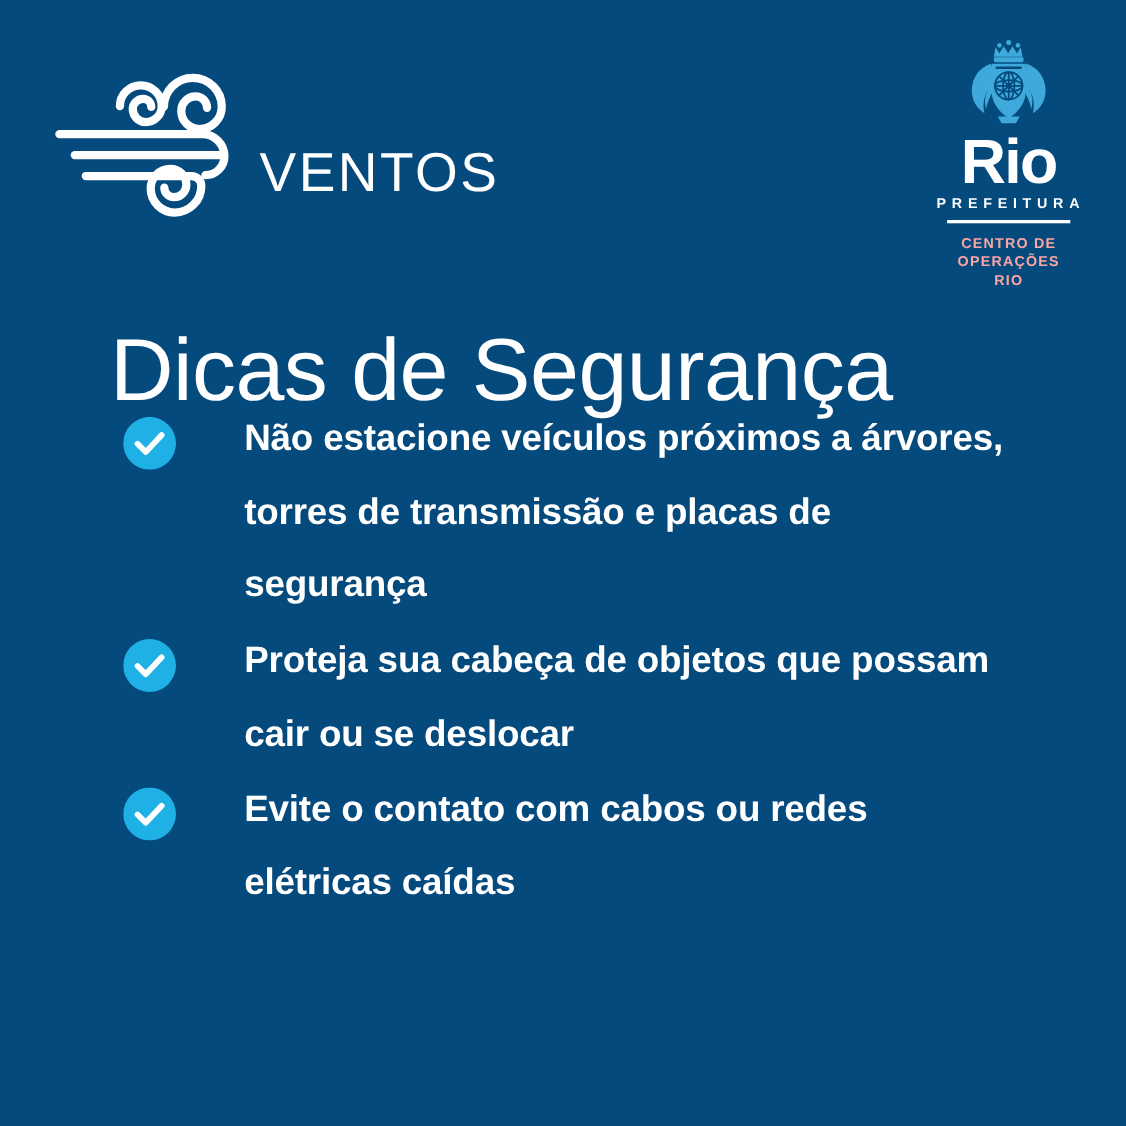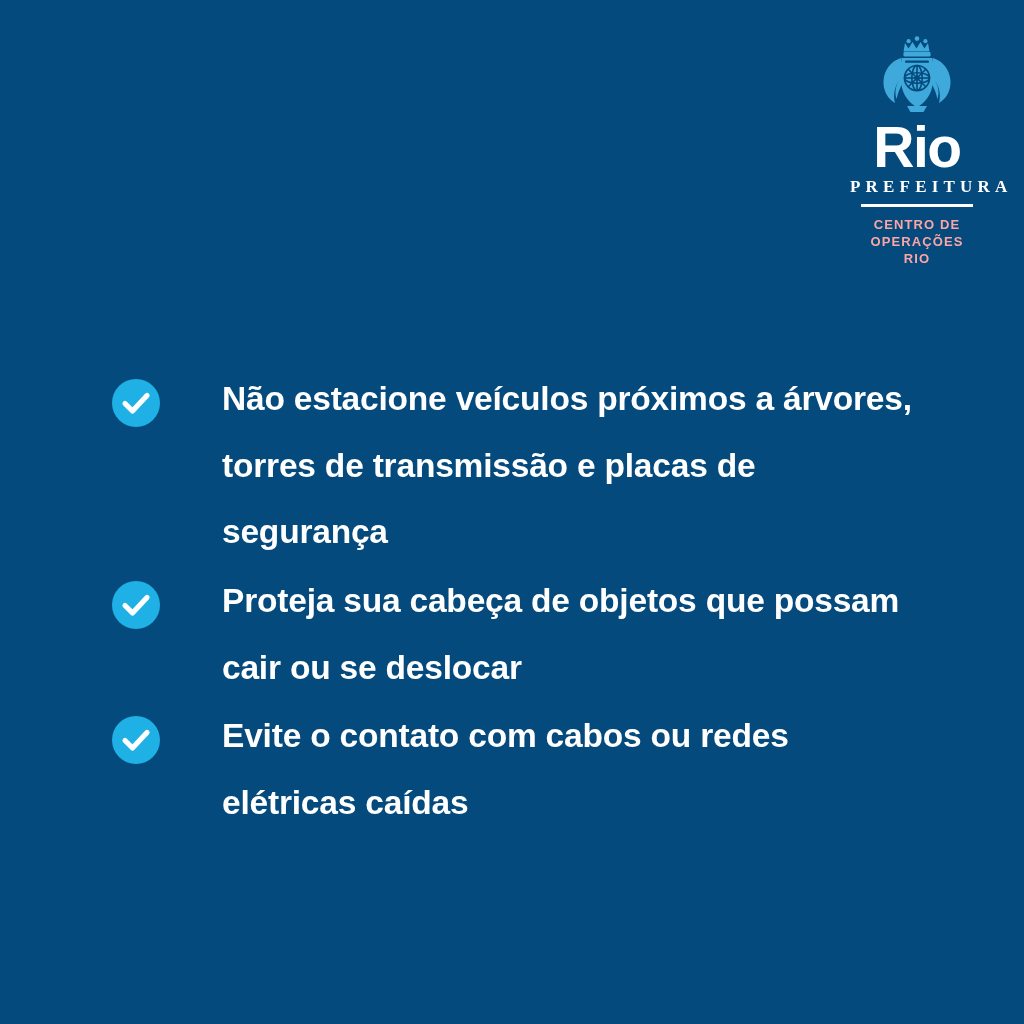--- a/index.html
+++ b/index.html
@@ -66,27 +66,26 @@
     color: #FFFFFF;
     font-size: 57px;
     font-weight: bold;
     letter-spacing: -1.5px;
     line-height: 0.95;
     margin-top: 2px;
   }
 
   #prefeitura-word {
     color: #FFFFFF;
-    font-size: 17px;
+    font-size: 13px;
     font-weight: bold;
     letter-spacing: 5.2px;
     line-height: 1;
     margin-top: 4px;
     padding-left: 4px;
-    font-family: Liberation Serif, serif;
   }
 
   #logo-divider {
     width: 112px;
     height: 3px;
     background: #FFFFFF;
     margin: 9px auto 9px auto;
   }
 
   .logo-sub-line {
@@ -140,20 +139,45 @@
     letter-spacing: -0.2px;
     margin-left: 17px;
     margin-top: -8px;
   }
 </style>
 </head>
 <body>
 
 <div id="poster">
 
+  <div id="ventos-header">
+    <svg id="wind-icon" viewBox="0 0 178 135" fill="none" stroke="#FFFFFF" stroke-width="7.5" stroke-linecap="round" stroke-linejoin="round">
+
+      <path d="M61 33.5 C61 23 69.5 14.5 80 14.5 C90.5 14.5 99 23 99 33.5
+               C99 41.5 92.5 48 84.5 48 C78 48 72.7 42.7 72.7 36.2
+               C72.7 31 76.9 26.8 82.1 26.8 C86.2 26.8 89.5 30.1 89.5 34.2"></path>
+
+      <path d="M101 34 C101 19.5 112.8 7.7 127.3 7.7 C141.8 7.7 153.6 19.5 153.6 34
+               C153.6 45.2 144.5 54.3 133.3 54.3 C124.2 54.3 116.8 46.9 116.8 37.8
+               C116.8 30.6 122.7 24.7 129.9 24.7 C135.6 24.7 140.2 29.3 140.2 35"></path>
+
+      <path d="M6 59 H136 C147 59 156 68 156 79 C156 88.5 148.3 96.2 138.8 96.2"></path>
+
+      <path d="M20 78 H152"></path>
+
+      <path d="M30 97 H126 C131 97 135 101 135 106
+               C135 119.3 124.2 130.2 110.8 130.2
+               C98.8 130.2 89 120.4 89 108.4
+               C89 98.5 97 90.5 106.9 90.5
+               C114.9 90.5 121.4 97 121.4 105
+               C121.4 111.2 116.3 116.3 110.1 116.3
+               C105.3 116.3 101.4 112.4 101.4 107.6"></path>
+    </svg>
+    <div id="ventos-label">VENTOS</div>
+  </div>
 
   <div id="rio-logo">
     <svg id="coat-of-arms" viewBox="0 0 86 80">
       <g fill="#3FA9DC">
 
         <path d="M31 9 l3.5 5.5 4-6.5 4 6.5 4-6.5 4 6.5 3.5-5.5 1.5 8.5 h-26 z"></path>
         <rect x="29.5" y="18" width="27" height="4.5" rx="1.2"></rect>
         <circle cx="34.6" cy="7.2" r="2.1"></circle>
         <circle cx="43" cy="4.6" r="2.3"></circle>
         <circle cx="51.4" cy="7.2" r="2.1"></circle>
@@ -190,20 +214,21 @@
     </svg>
 
     <div id="rio-wordmark">Rio</div>
     <div id="prefeitura-word">PREFEITURA</div>
     <div id="logo-divider"></div>
     <div class="logo-sub-line">CENTRO DE</div>
     <div class="logo-sub-line">OPERAÇÕES</div>
     <div class="logo-sub-line">RIO</div>
   </div>
 
+  <h1 id="page-title">Dicas de Segurança</h1>
 
   <div id="tips-list">
 
     <div class="tip-item">
       <svg class="check-icon" viewBox="0 0 48 48">
         <circle cx="24" cy="24" r="24" fill="#1FB0E5"></circle>
         <path d="M13 24.5 L20.5 32 L35 16.5" fill="none" stroke="#FFFFFF" stroke-width="5.2" stroke-linecap="round" stroke-linejoin="round"></path>
       </svg>
       <div class="tip-text">Não estacione veículos próximos a árvores, torres de transmissão e placas de segurança</div>
     </div>

